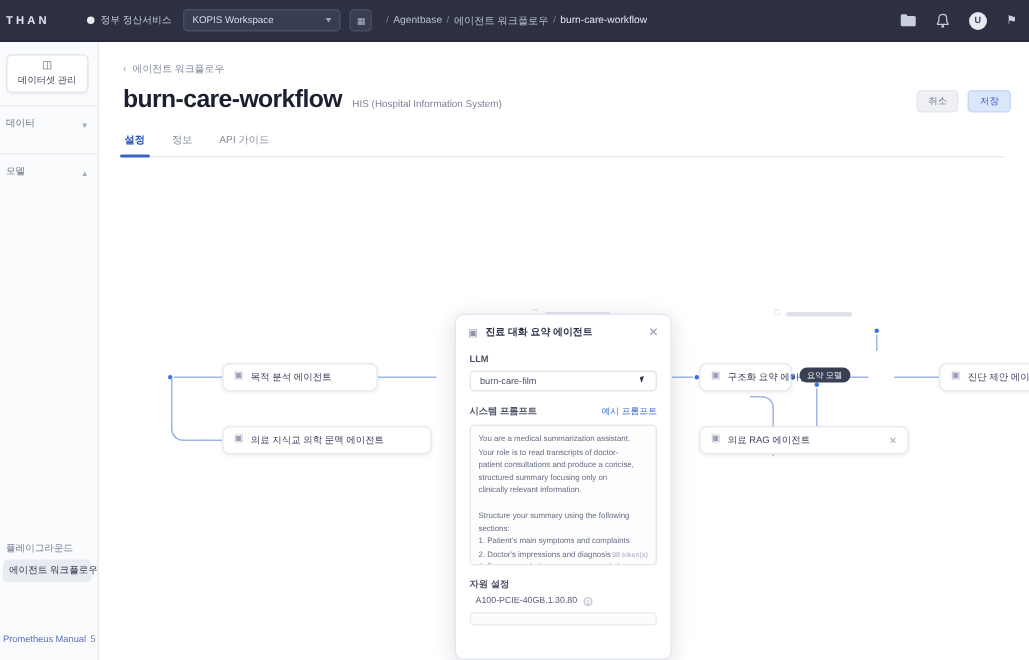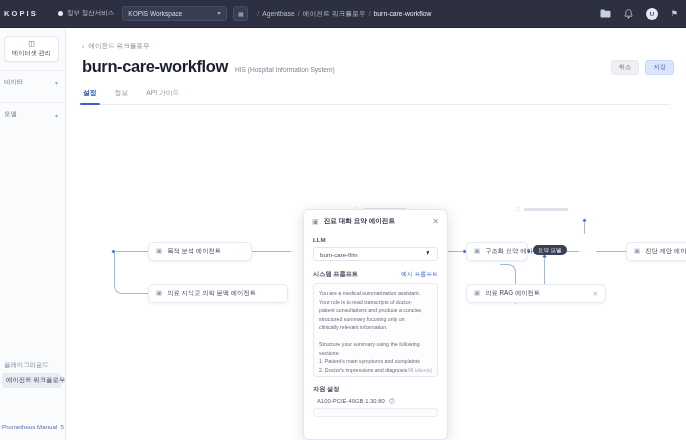--- a/index.html
+++ b/index.html
@@ -223,21 +223,21 @@
   .res-bar {
     margin-top: 4px; height: 9px; border: 1px solid #eaedf3; border-radius: 3px; background: #fcfcfe;
   }
 </style>
 </head>
 <body>
 
 <div id="app">
 
   <div class="topbar">
-    <div class="brand">KOPIS</div>
+    <div class="brand">THAN</div>
 
     <div class="tb-proj">
       <div class="tb-dot"></div>
       <div class="tb-proj-label">정부 정산서비스</div>
     </div>
 
     <div class="tb-select">
       <div class="tb-select-text">KOPIS Workspace</div>
       <div class="tb-caret"></div>
     </div>

